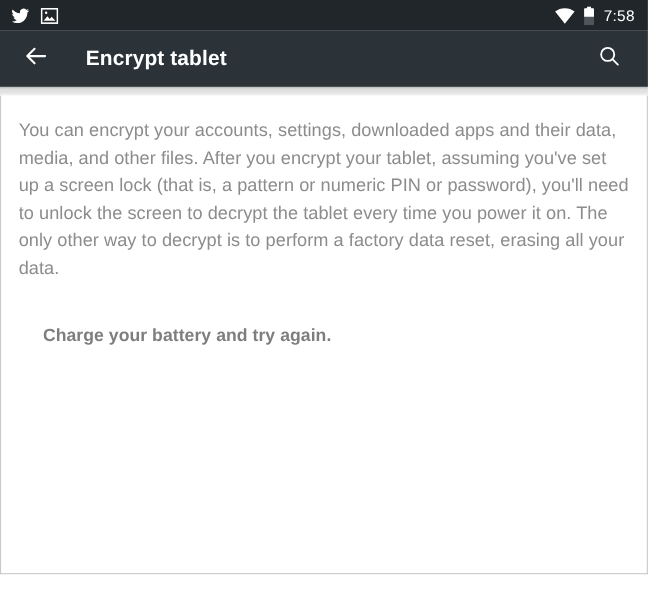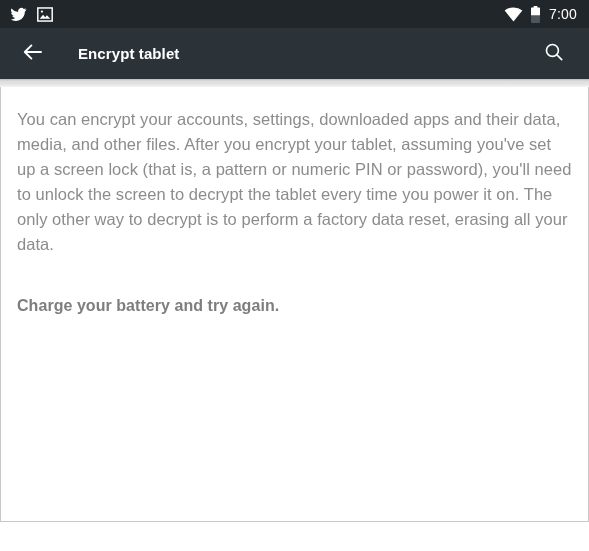--- a/index.html
+++ b/index.html
@@ -72,21 +72,21 @@
     width: 34px;
     height: 34px;
     display: flex;
     align-items: center;
     justify-content: center;
     cursor: pointer;
     flex: 0 0 auto;
   }
   .toolbar-title {
     color: #ffffff;
-    font-size: 15px;
+    font-size: 19px;
     font-weight: 700;
     margin-left: 28px;
     letter-spacing: 0.1px;
     white-space: nowrap;
   }
   .search-btn {
     margin-left: auto;
     width: 34px;
     height: 34px;
     display: flex;
@@ -132,21 +132,21 @@
   .para.second { padding-top: 25px; }
 
   .bold-line {
     color: #7e7e7e;
     font-size: 16px;
     font-weight: 700;
     line-height: 22px;
     margin: 0;
     letter-spacing: 0.05px;
   }
-  .bold-line.one { padding-top: 38px; }
+  .bold-line.one { padding-top: 38px; margin-left: 22px; }
   .bold-line.two { padding-top: 18px; }
 </style>
 </head>
 <body>
 
 <div class="device">
 
   <div class="status-bar">
     <div class="status-left">
       <span class="status-icon">
@@ -167,21 +167,21 @@
         <svg width="19" height="15" viewBox="0 0 24 19" aria-hidden="true">
           <path fill="#ffffff" d="M12 18.5 23.2 4.4A17.6 17.6 0 0 0 12 .5 17.6 17.6 0 0 0 .8 4.4z"></path>
         </svg>
       </span>
       <span class="status-icon">
         <svg width="11" height="17" viewBox="0 0 12 19" aria-hidden="true">
           <path fill="#4e565c" d="M4 0h4v1.6h2.1c.5 0 .9.4.9.9v15.6c0 .5-.4.9-.9.9H1.9c-.5 0-.9-.4-.9-.9V2.5c0-.5.4-.9.9-.9H4V0z"></path>
           <path fill="#ffffff" d="M4 0h4v1.6h2.1c.5 0 .9.4.9.9v7.9H1V2.5c0-.5.4-.9.9-.9H4V0z"></path>
         </svg>
       </span>
-      <span class="status-time">7:00</span>
+      <span class="status-time">7:58</span>
     </div>
   </div>
 
   <div class="toolbar">
     <div class="back-btn">
       <span>
         <svg width="24" height="24" viewBox="0 0 24 24" aria-hidden="true">
           <path fill="none" stroke="#ffffff" stroke-width="1.9" stroke-linecap="round" stroke-linejoin="round" d="M20 12H4.3M10.4 5.4 3.8 12l6.6 6.6"></path>
         </svg>
       </span>

